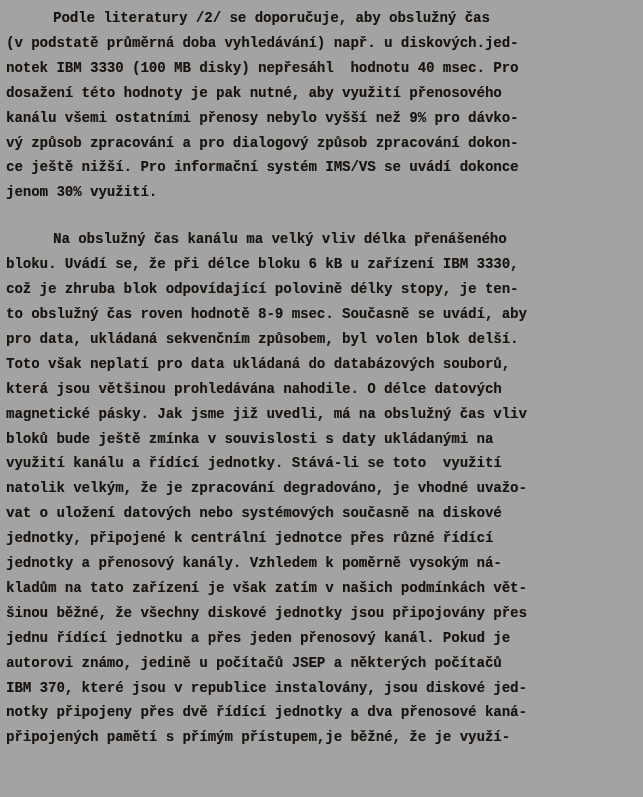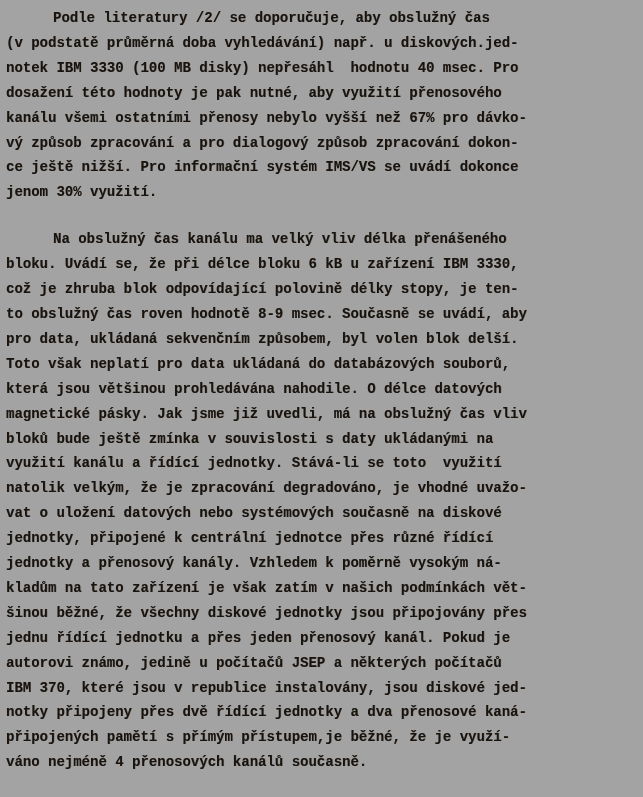--- a/index.html
+++ b/index.html
@@ -34,21 +34,21 @@
 </head>
 <body>
 
 <div class="page">
 
   <p class="para">
     <span class="line indent">Podle literatury /2/ se doporučuje, aby obslužný čas</span>
     <span class="line">(v podstatě průměrná doba vyhledávání) např. u diskových.jed-</span>
     <span class="line">notek IBM 3330 (100 MB disky) nepřesáhl  hodnotu 40 msec. Pro</span>
     <span class="line">dosažení této hodnoty je pak nutné, aby využití přenosového</span>
-    <span class="line">kanálu všemi ostatními přenosy nebylo vyšší než 67% pro dávko-</span>
+    <span class="line">kanálu všemi ostatními přenosy nebylo vyšší než 9% pro dávko-</span>
     <span class="line">vý způsob zpracování a pro dialogový způsob zpracování dokon-</span>
     <span class="line">ce ještě nižší. Pro informační systém IMS/VS se uvádí dokonce</span>
     <span class="line">jenom 30% využití.</span>
   </p>
 
   <p class="para">
     <span class="line indent">Na obslužný čas kanálu ma velký vliv délka přenášeného</span>
     <span class="line">bloku. Uvádí se, že při délce bloku 6 kB u zařízení IBM 3330,</span>
     <span class="line">což je zhruba blok odpovídající polovině délky stopy, je ten-</span>
     <span class="line">to obslužný čas roven hodnotě 8-9 msec. Současně se uvádí, aby</span>
@@ -62,16 +62,15 @@
     <span class="line">vat o uložení datových nebo systémových současně na diskové</span>
     <span class="line">jednotky, připojené k centrální jednotce přes různé řídící</span>
     <span class="line">jednotky a přenosový kanály. Vzhledem k poměrně vysokým ná-</span>
     <span class="line">kladům na tato zařízení je však zatím v našich podmínkách vět-</span>
     <span class="line">šinou běžné, že všechny diskové jednotky jsou připojovány přes</span>
     <span class="line">jednu řídící jednotku a přes jeden přenosový kanál. Pokud je</span>
     <span class="line">autorovi známo, jedině u počítačů JSEP a některých počítačů</span>
     <span class="line">IBM 370, které jsou v republice instalovány, jsou diskové jed-</span>
     <span class="line">notky připojeny přes dvě řídící jednotky a dva přenosové kaná-</span>
     <span class="line">připojených pamětí s přímým přístupem,je běžné, že je využí-</span>
-    <span class="line">váno nejméně 4 přenosových kanálů současně.</span>
   </p>
 
 </div>
 
 </body></html>

